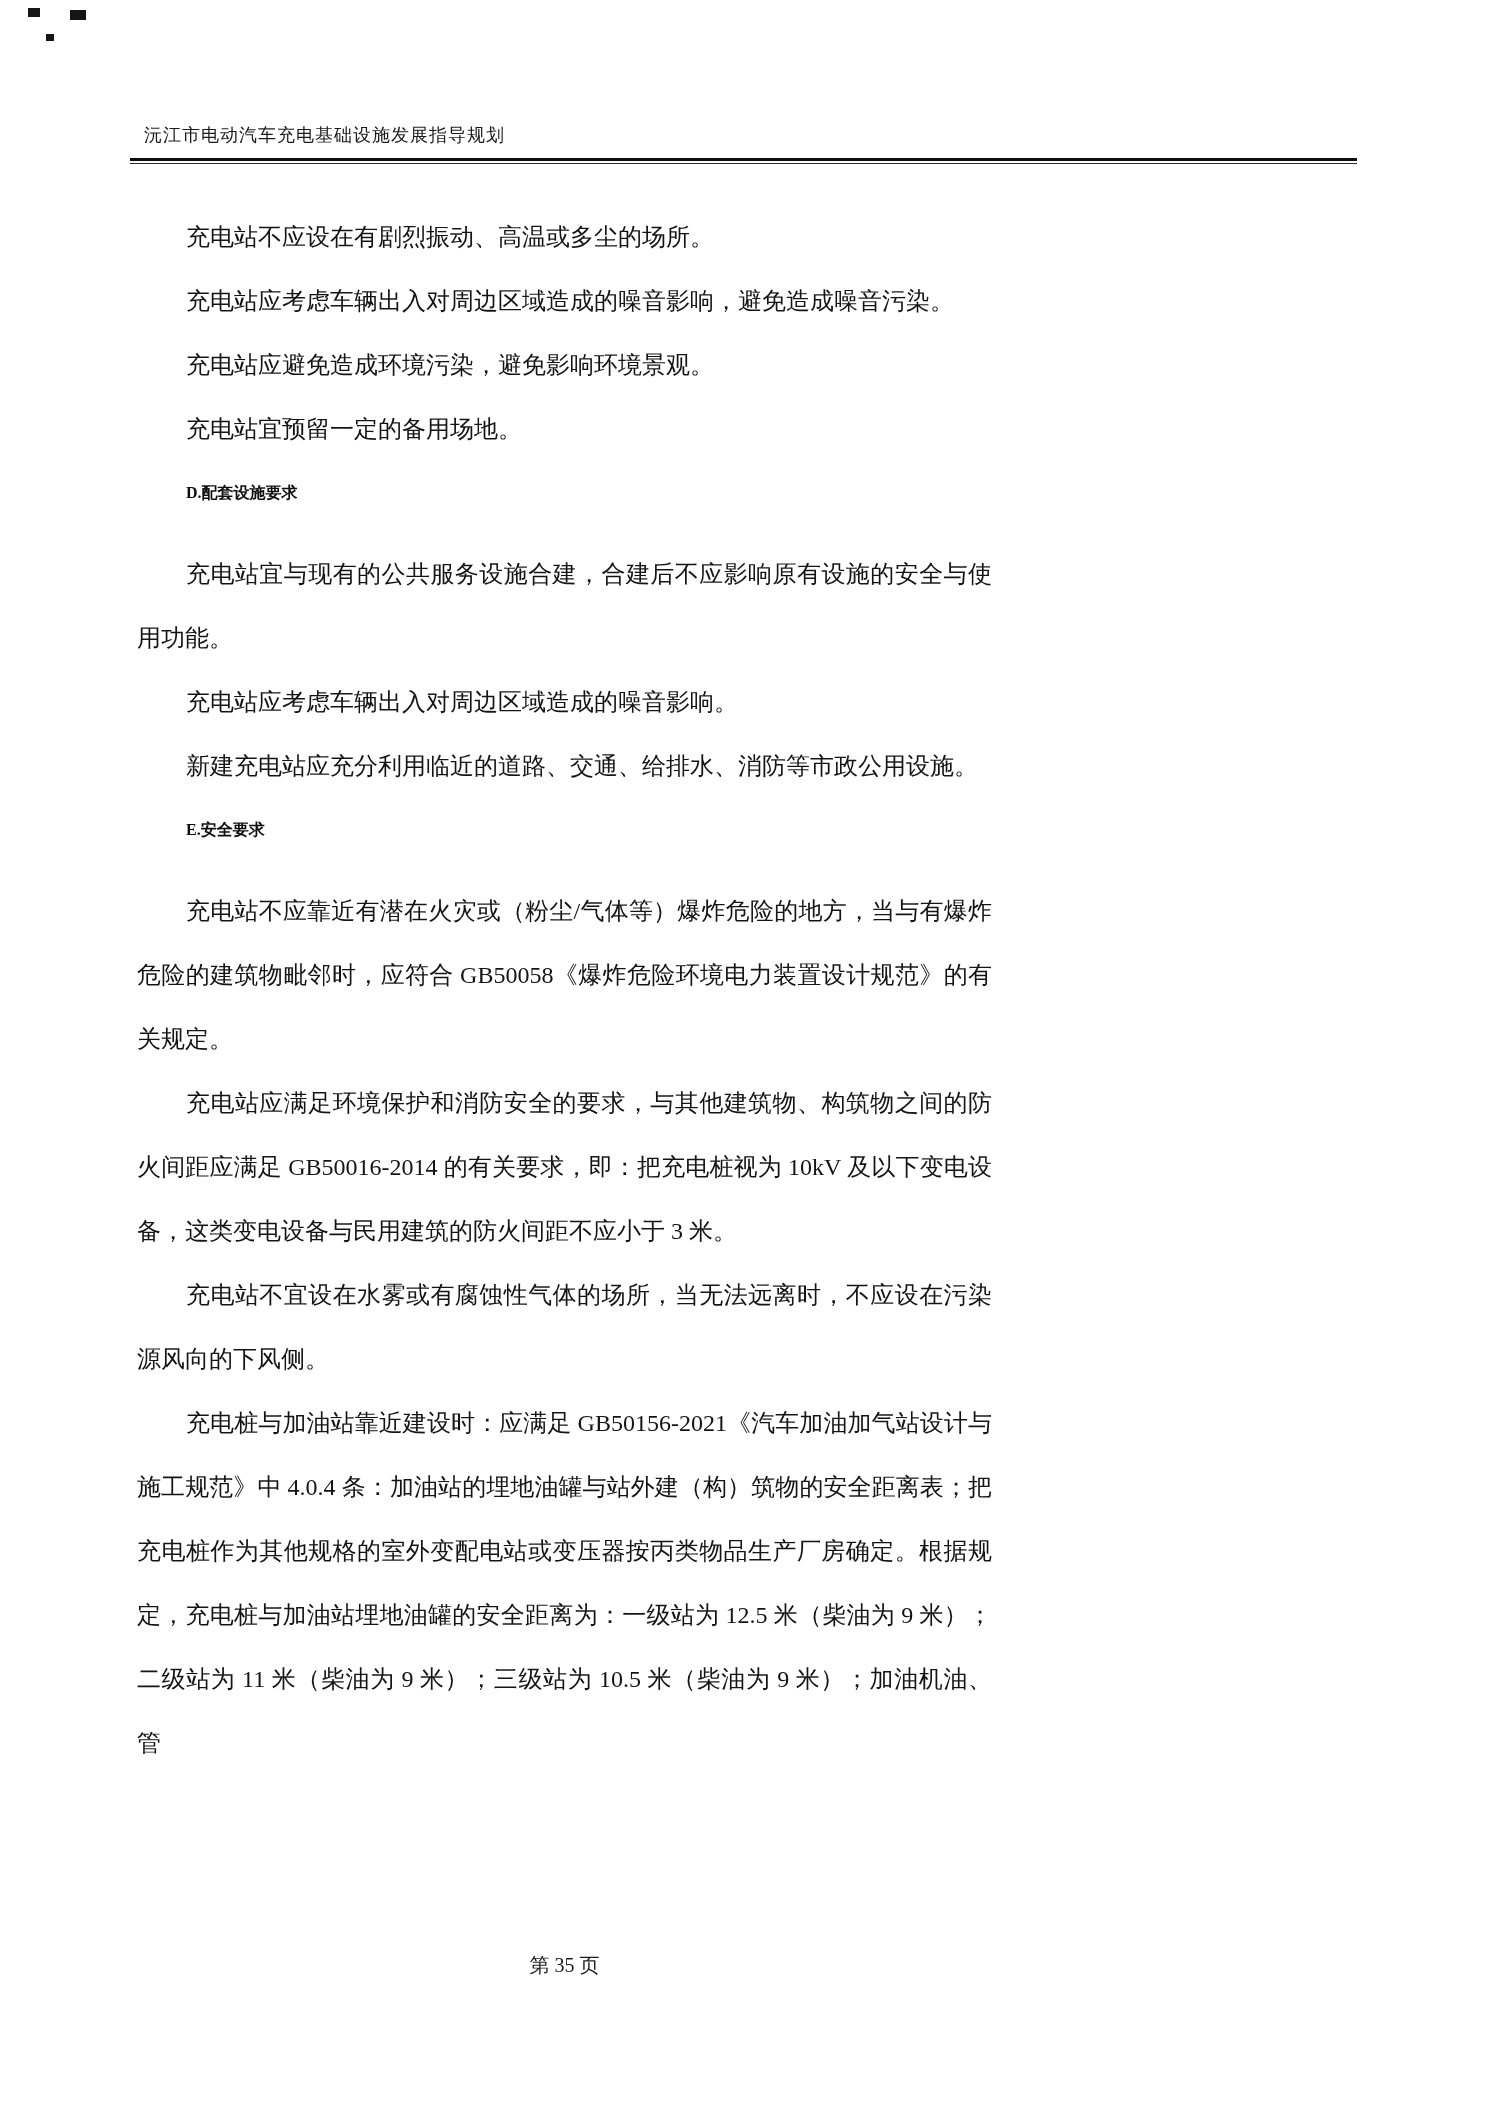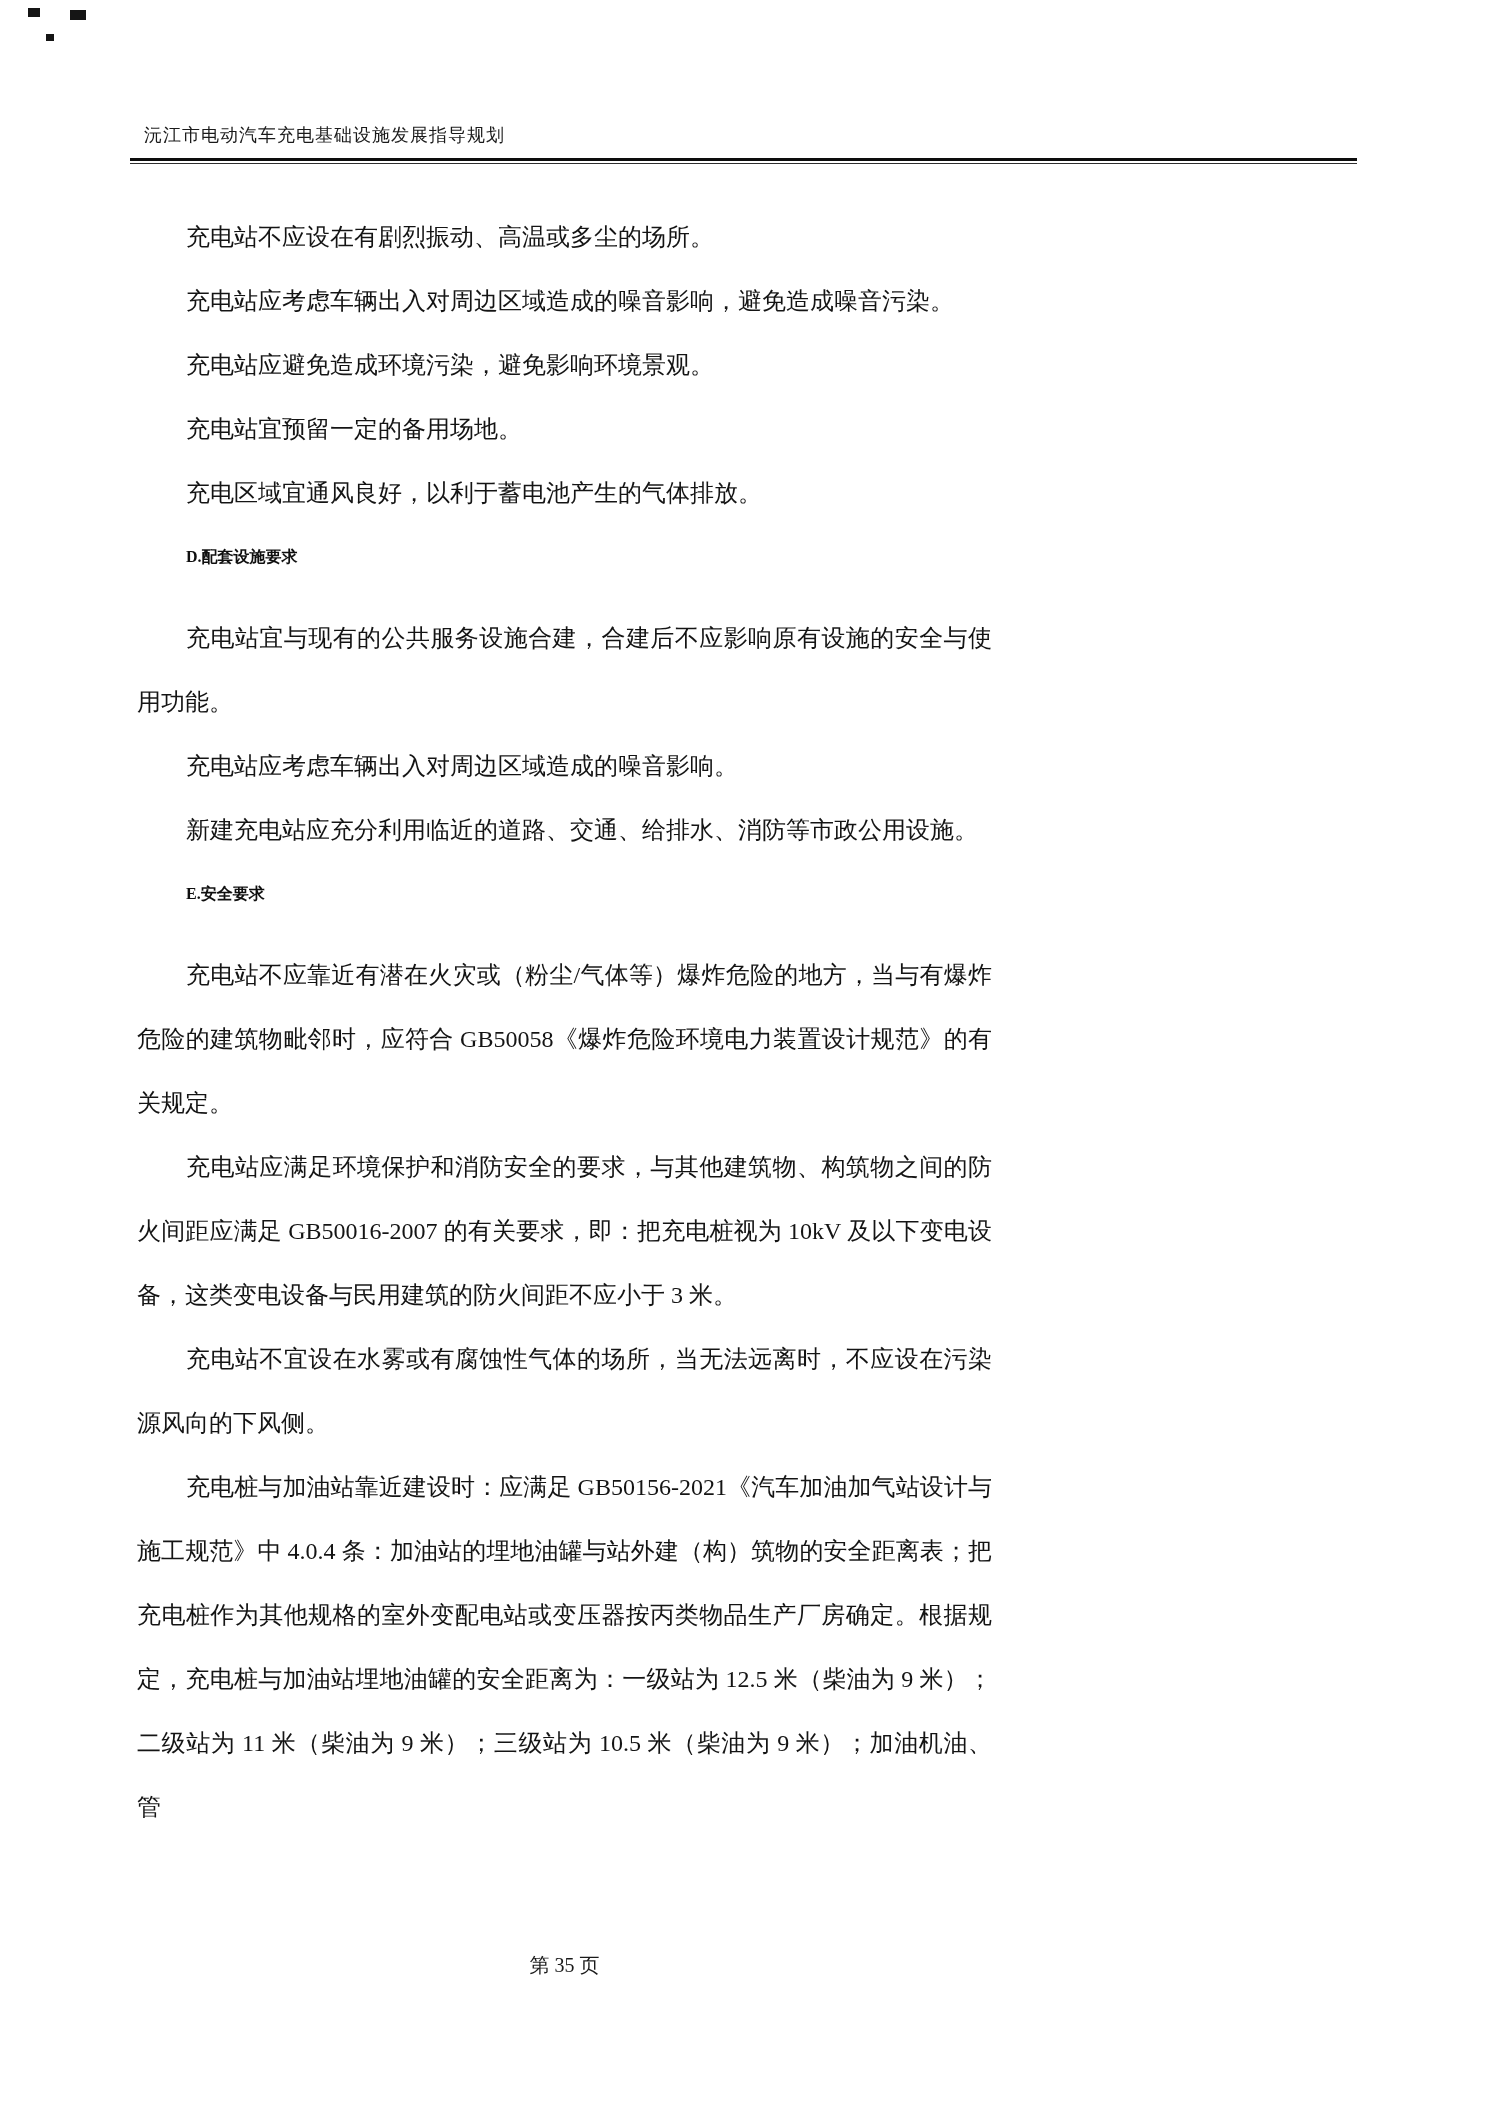--- a/index.html
+++ b/index.html
@@ -80,27 +80,26 @@
 
   <div class="doc-header-title">沅江市电动汽车充电基础设施发展指导规划</div>
 
   <div class="header-rule"></div>
 
   <div class="content">
     <p>充电站不应设在有剧烈振动、高温或多尘的场所。</p>
     <p>充电站应考虑车辆出入对周边区域造成的噪音影响，避免造成噪音污染。</p>
     <p>充电站应避免造成环境污染，避免影响环境景观。</p>
     <p>充电站宜预留一定的备用场地。</p>
-    <p>充电区域宜通风良好，以利于蓄电池产生的气体排放。</p>
     <h2>D.配套设施要求</h2>
     <p>充电站宜与现有的公共服务设施合建，合建后不应影响原有设施的安全与使用功能。</p>
     <p>充电站应考虑车辆出入对周边区域造成的噪音影响。</p>
     <p>新建充电站应充分利用临近的道路、交通、给排水、消防等市政公用设施。</p>
     <h2>E.安全要求</h2>
     <p>充电站不应靠近有潜在火灾或（粉尘/气体等）爆炸危险的地方，当与有爆炸危险的建筑物毗邻时，应符合 GB50058《爆炸危险环境电力装置设计规范》的有关规定。</p>
-    <p>充电站应满足环境保护和消防安全的要求，与其他建筑物、构筑物之间的防火间距应满足 GB50016-2007 的有关要求，即：把充电桩视为 10kV 及以下变电设备，这类变电设备与民用建筑的防火间距不应小于 3 米。</p>
+    <p>充电站应满足环境保护和消防安全的要求，与其他建筑物、构筑物之间的防火间距应满足 GB50016-2014 的有关要求，即：把充电桩视为 10kV 及以下变电设备，这类变电设备与民用建筑的防火间距不应小于 3 米。</p>
     <p>充电站不宜设在水雾或有腐蚀性气体的场所，当无法远离时，不应设在污染源风向的下风侧。</p>
     <p>充电桩与加油站靠近建设时：应满足 GB50156-2021《汽车加油加气站设计与施工规范》中 4.0.4 条：加油站的埋地油罐与站外建（构）筑物的安全距离表；把充电桩作为其他规格的室外变配电站或变压器按丙类物品生产厂房确定。根据规定，充电桩与加油站埋地油罐的安全距离为：一级站为 12.5 米（柴油为 9 米）；二级站为 11 米（柴油为 9 米）；三级站为 10.5 米（柴油为 9 米）；加油机油、管</p>
   </div>
 
   <div class="page-footer">第 35 页</div>
 
 </div>
 
 </body></html>

